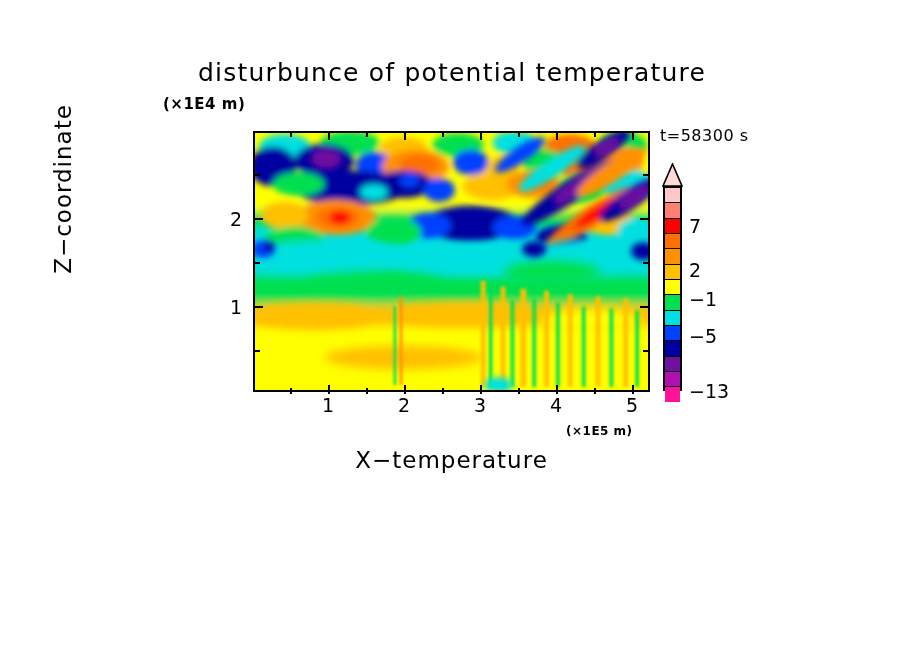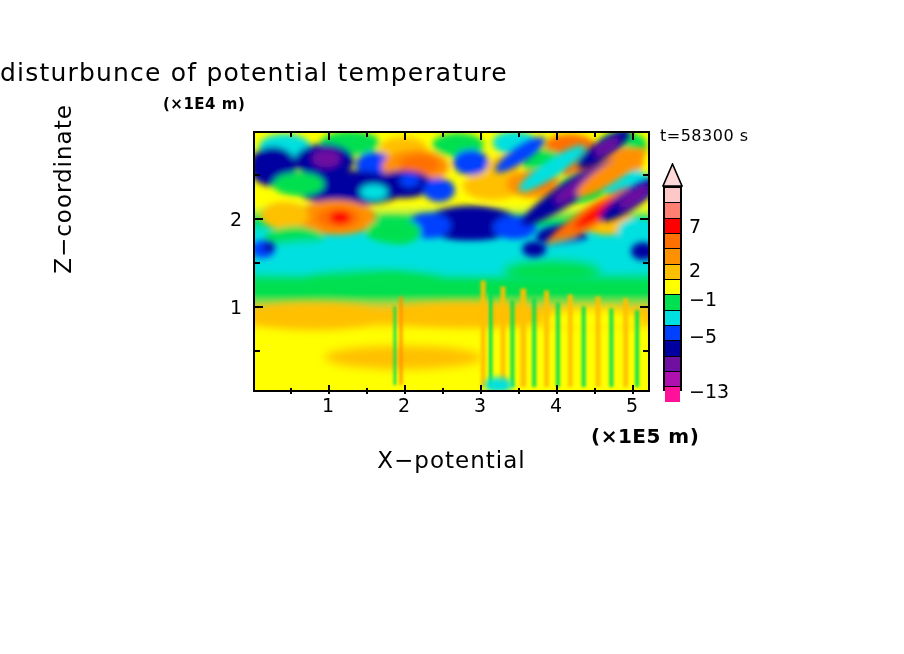--- a/index.html
+++ b/index.html
@@ -1,30 +1,30 @@
 <!DOCTYPE html>
 <html><head>
 <meta charset="utf-8">
 <style>
   html,body{margin:0;padding:0;background:#ffffff;}
   body{width:904px;height:654px;position:relative;overflow:hidden;
        font-family:"DejaVu Sans",sans-serif;color:#000;}
   .abs{position:absolute;}
-  #title{left:0;top:58px;width:904px;text-align:left;font-size:25px;
+  #title{left:0;top:58px;width:904px;text-align:center;font-size:25px;
          letter-spacing:1.2px;font-family:"DejaVu Sans",sans-serif;}
   #ztop-unit{left:163px;top:95px;font-size:15px;font-weight:bold;letter-spacing:0.5px;text-align:right;}
   #time-label{left:660px;top:126px;font-size:16px;letter-spacing:0.5px;}
   #plot{left:253px;top:131px;width:397px;height:261px;border:2px solid #000;
         box-sizing:border-box;overflow:hidden;background:#ffff00;}
   #plot svg{display:block;width:100%;height:100%;}
   .tick{position:absolute;background:#000;}
   #ylabel{left:-52px;top:176px;width:230px;text-align:center;font-size:23px;
           transform:rotate(-90deg);transform-origin:center center;letter-spacing:1px;}
   #xlabel{left:253px;top:447px;width:397px;text-align:center;font-size:23px;letter-spacing:1px;}
-  #xunit{left:566px;top:424px;font-size:20px;font-weight:bold;letter-spacing:0.5px;margin-left:25px;}
+  #xunit{left:566px;top:424px;font-size:12px;font-weight:bold;letter-spacing:0.5px;}
   .xtl{position:absolute;font-size:19px;width:40px;text-align:center;top:394px;}
   .ytl{position:absolute;font-size:19px;width:30px;text-align:right;}
   #cbar{left:663px;top:186px;width:19px;height:205px;border:2px solid #000;
         box-sizing:border-box;}
   .cseg{width:100%;}
   #cbar-arrow{left:662px;top:163px;width:21px;height:24px;}
   .cbl{position:absolute;font-size:19px;left:689px;}
 </style>
 </head>
 <body>
@@ -224,21 +224,21 @@
 <div class="xtl" style="left:308px;">1</div>
 <div class="xtl" style="left:384px;">2</div>
 <div class="xtl" style="left:460px;">3</div>
 <div class="xtl" style="left:536px;">4</div>
 <div class="xtl" style="left:612px;">5</div>
 
 <div class="ytl" style="left:212px;top:296px;">1</div>
 <div class="ytl" style="left:212px;top:208px;">2</div>
 
 <div class="abs" id="ylabel">Z−coordinate</div>
-<div class="abs" id="xlabel">X−potential</div>
+<div class="abs" id="xlabel">X−temperature</div>
 <div class="abs" id="xunit">(×1E5 m)</div>
 
 <svg class="abs" id="cbar-arrow" viewBox="0 0 21 24">
   <polygon points="10.5,1 20,23 1,23" fill="#ffd9d9" stroke="#000" stroke-width="1.6"></polygon>
 </svg>
 <div class="abs" id="cbar">
     <div class="cseg" style="background: rgb(255, 200, 200); height: 7.14286%; border-bottom: 1px solid rgb(0, 0, 0);"></div>
     <div class="cseg" style="background: rgb(255, 127, 115); height: 7.14286%; border-bottom: 1px solid rgb(0, 0, 0);"></div>
     <div class="cseg" style="background: rgb(255, 0, 0); height: 7.14286%; border-bottom: 1px solid rgb(0, 0, 0);"></div>
     <div class="cseg" style="background: rgb(255, 112, 0); height: 7.14286%; border-bottom: 1px solid rgb(0, 0, 0);"></div>

